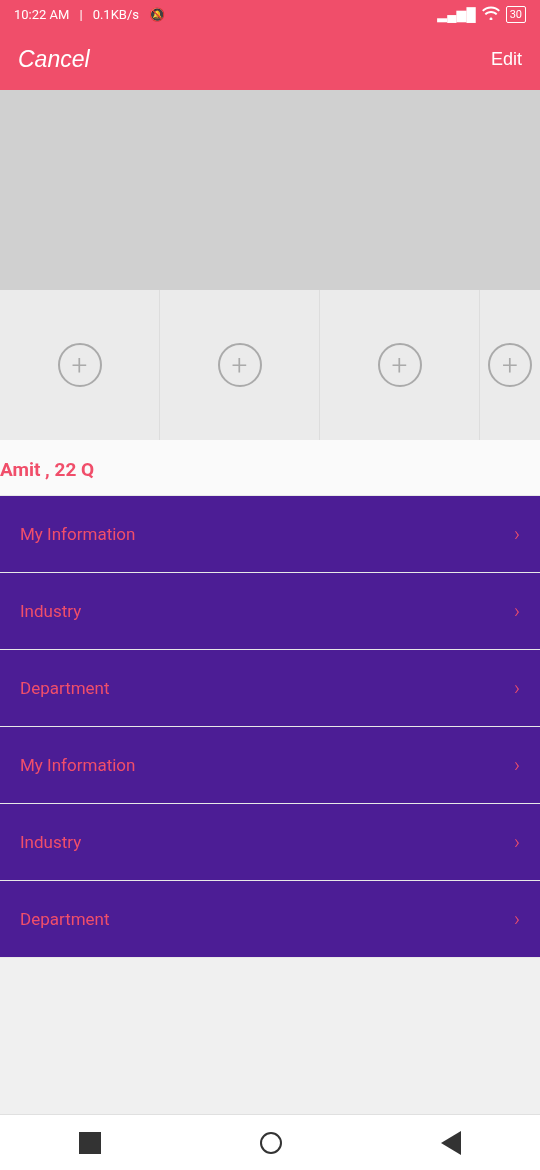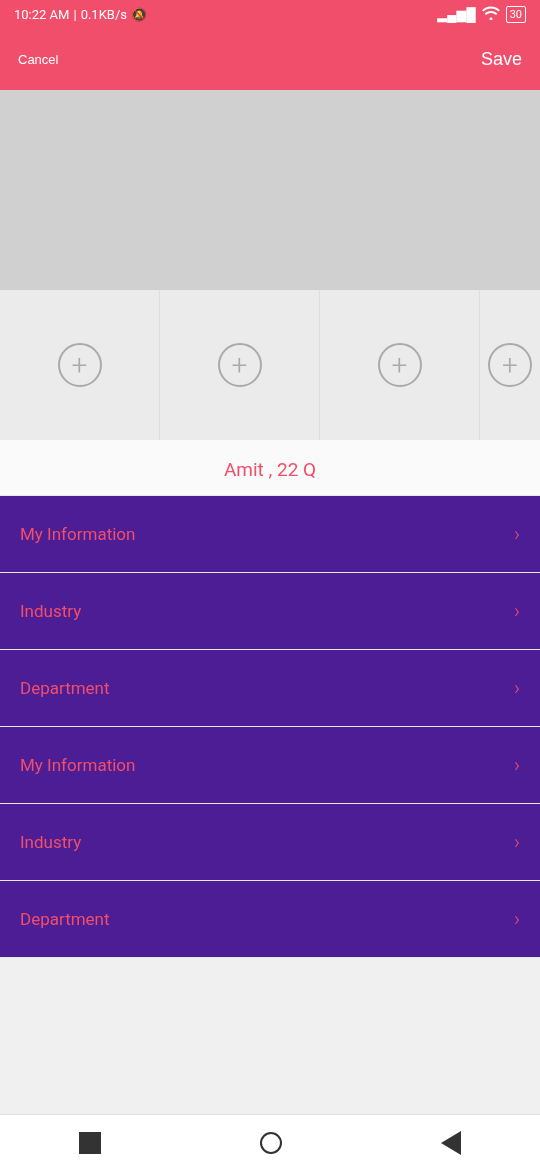--- a/index.html
+++ b/index.html
@@ -19,45 +19,46 @@
       font-size: 13px;
       padding: 6px 14px;
       display: flex;
       justify-content: space-between;
       align-items: center;
       height: 28px;
     }
     .status-left {
       display: flex;
       align-items: center;
-      gap: 4px;
+      gap: 10px;
     }
     .status-right {
       display: flex;
       align-items: center;
       gap: 6px;
     }
 
     
     .top-nav {
       background: #f04e6a;
       color: white;
       display: flex;
       justify-content: space-between;
       align-items: center;
       padding: 0 18px;
       height: 62px;
     }
     .top-nav .cancel-btn {
-      font-size: 13px;
+      font-size: 23px;
       color: white;
       cursor: pointer;
       background: none;
       border: none;
       font-weight: 400;
+      font-style: italic;
     }
     .top-nav .title {
       font-size: 22px;
       font-weight: 400;
       color: white;
     }
     .top-nav .save-btn {
       font-size: 18px;
       color: white;
       cursor: pointer;
@@ -104,26 +105,26 @@
       display: flex;
       align-items: center;
       justify-content: center;
       color: #aaa;
       font-size: 28px;
       font-weight: 300;
     }
 
     
     .profile-name {
-      text-align: center;
+      text-align: left;
       padding: 18px 0 14px 0;
       background: #fafafa;
       font-size: 19px;
       color: #f04e6a;
-      font-weight: 400;
+      font-weight: 700;
       border-bottom: 1px solid #e8e8e8;
     }
 
     
     .menu-list {
       background: #fafafa;
       margin-top: 0;
     }
     .menu-item {
       display: flex;
@@ -205,21 +206,21 @@
       </svg>
     </span>
     <span style="display:inline-flex;align-items:flex-start;border:1.5px solid white;border-radius:2px;padding:1px 3px;font-size:11px;gap:0;">
       <span>30</span>
     </span>
   </div>
 </div>
 
 <div class="top-nav">
   <button class="cancel-btn">Cancel</button>
-  <button class="save-btn">Save</button>
+  <button class="save-btn">Edit</button>
 </div>
 
 <div class="cover-photo">
 </div>
 
 <div class="photo-row">
 
   <div class="photo-thumb">
     <div class="plus-icon">+</div>
   </div>

